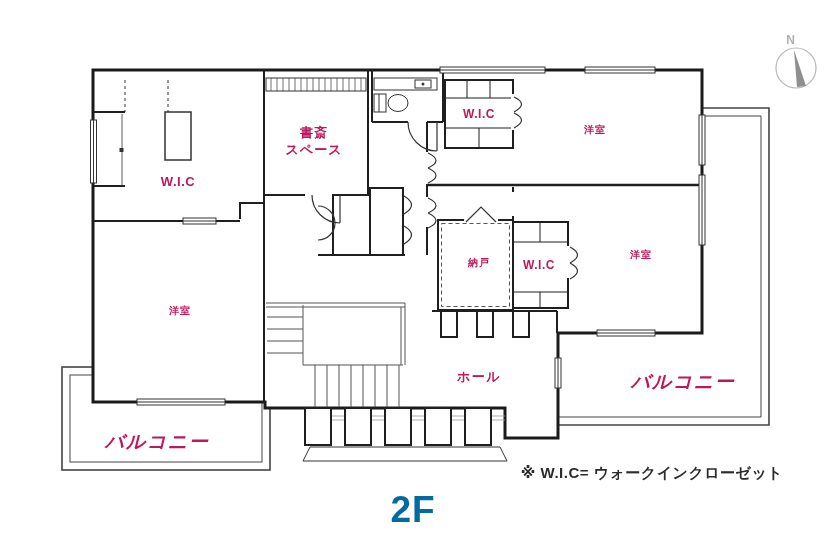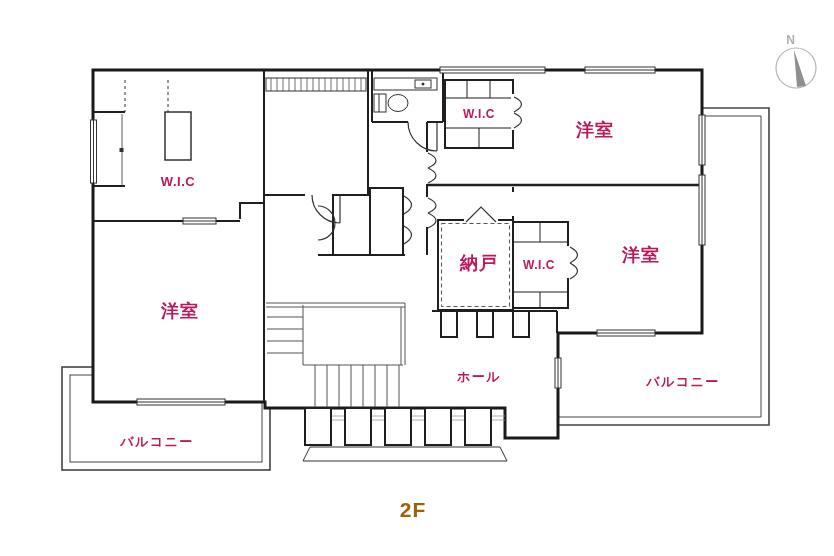--- a/index.html
+++ b/index.html
@@ -6,28 +6,28 @@
   #stage{
     position:relative;width:834px;height:556px;background:#ffffff;overflow:hidden;
     font-family:"Liberation Sans","DejaVu Sans",sans-serif;color:#1f1f1f;
   }
   #plan-svg{position:absolute;left:0;top:0;}
   .lbl{
     position:absolute;transform:translate(-50%,-50%);
     font-weight:700;letter-spacing:1px;white-space:nowrap;
     color:#be185d;text-align:center;
   }
-  .room{font-size:18px;font-family:Liberation Mono, monospace;}
+  .room{font-size:10px;font-family:Liberation Mono, monospace;}
   .wic{font-size:13px;letter-spacing:.5px;}
   .wic-small{font-size:12px;letter-spacing:.5px;}
   .study{font-size:13px;line-height:17px;}
-  .balcony{font-size:13px;letter-spacing:1.5px;}
+  .balcony{font-size:19px;letter-spacing:1.5px;font-style:italic;}
   .hall{font-size:13px;letter-spacing:1.5px;}
   .footnote{font-size:15px;font-weight:700;letter-spacing:.5px;color:#2b2b2b;}
-  .floor{font-size:21px;font-weight:700;color:#a16207;letter-spacing:1px;}
+  .floor{font-size:37px;font-weight:700;color:#0369a1;letter-spacing:1px;}
   .compass-n{font-size:12px;font-weight:700;color:#b0b0b0;}
 </style>
 </head>
 <body>
 
 <div id="stage">
 
   <svg id="plan-svg" width="834" height="556" viewBox="0 0 834 556">
 
     <g fill="none" stroke="#444">
@@ -167,27 +167,32 @@
     </g>
 
     <g>
       <circle cx="796" cy="68" r="20" fill="none" stroke="#b5b5b5" stroke-width="1.2"></circle>
       <path d="M794,50 L806,86 L797,87 Z" fill="#8f8f8f"></path>
     </g>
   </svg>
 
   <div class="lbl wic" style="left:178px;top:181px;">W.I.C</div>
 
+  <div class="lbl study" style="left:314px;top:141px;">
+    <div>書斎</div>
+    <div>スペース</div>
+  </div>
 
   <div class="lbl wic-small" style="left:479px;top:114px;">W.I.C</div>
   <div class="lbl room" style="left:595px;top:130px;">洋室</div>
   <div class="lbl room" style="left:479px;top:263px;">納戸</div>
   <div class="lbl wic-small" style="left:539px;top:265px;">W.I.C</div>
   <div class="lbl room" style="left:641px;top:255px;">洋室</div>
   <div class="lbl room" style="left:180px;top:311px;">洋室</div>
   <div class="lbl hall" style="left:479px;top:371px;margin-top:6px;">ホール</div>
   <div class="lbl balcony" style="left:683px;top:382px;">バルコニー</div>
   <div class="lbl balcony" style="left:157px;top:442px;">バルコニー</div>
 
+  <div class="lbl footnote" style="left:652px;top:473px;">※ W.I.C= ウォークインクローゼット</div>
   <div class="lbl floor" style="left:413px;top:510px;">2F</div>
   <div class="lbl compass-n" style="left:791px;top:40px;">N</div>
 
 </div>
 
 </body></html>

